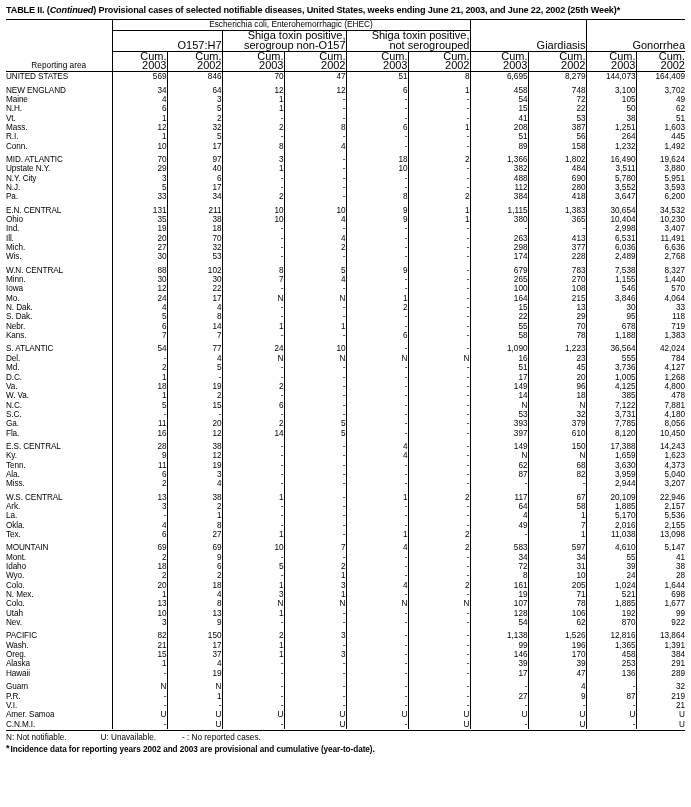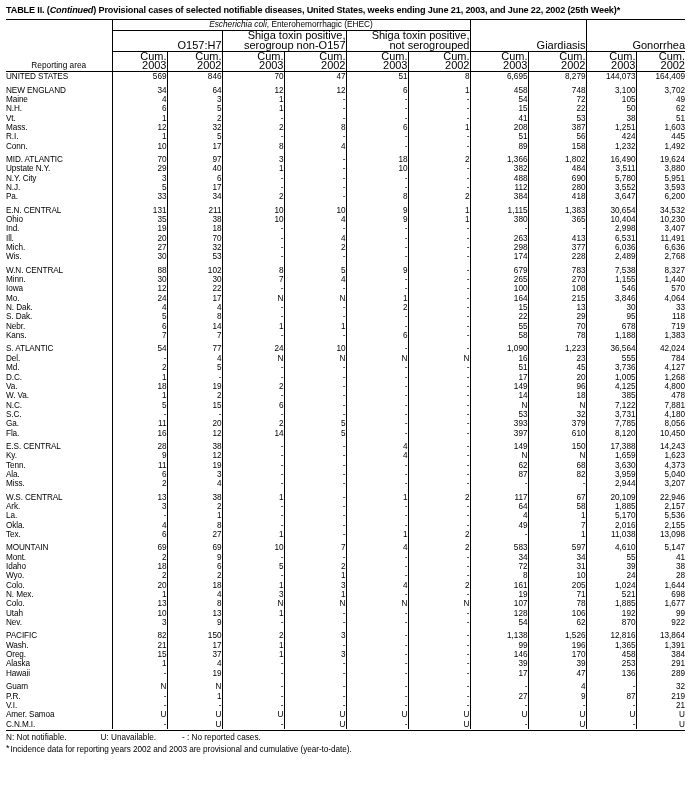--- a/index.html
+++ b/index.html
@@ -69,21 +69,21 @@
   .rule-bot { border-bottom: 1px solid #000; }
   .rule-bot-thick { border-bottom: 1.6px solid #000; }
   .vline-l { border-left: 1px solid #000; }
   .vline-r { border-right: 1px solid #000; }
 
   .grp-label {
     text-align: center;
     font-size: 8.3px;
     line-height: 9.6px;
   }
-  .grp-label .ital { font-style: italic; }
+  .grp-label .ital { }
 
   
   tr.data td {
     font-size: 8.2px;
     line-height: 9.35px;
     height: 9.35px;
   }
   td.area {
     text-align: left;
     padding-left: 1px;
@@ -104,21 +104,21 @@
   
   .footnotes {
     margin: 2px 0 0 6px;
     font-size: 8.2px;
     line-height: 10px;
     width: 679px;
   }
   .fn-line1 span.fn-a { display: inline-block; }
   .fn-gap1 { display: inline-block; width: 34px; }
   .fn-gap2 { display: inline-block; width: 26px; }
-  .fn-line2 { letter-spacing: -0.05px; }
+  .fn-line2 { letter-spacing: -0.05px; font-weight: bold; }
   .fn-star {
     font-size: 9px;
     vertical-align: 1px;
     display: inline-block;
     padding-right: 1px;
   }
   .bottom-rule {
     border-top: 1.6px solid #000;
     width: 679px;
     margin-left: 6px;
@@ -323,21 +323,21 @@
         <tr class="data">
           <td class="area">R.I.</td>
           <td class="num vline-l">1</td>
           <td class="num vline-l">5</td>
           <td class="num vline-l">-</td>
           <td class="num vline-l">-</td>
           <td class="num vline-l">-</td>
           <td class="num vline-l vline-r">-</td>
           <td class="num ">51</td>
           <td class="num vline-l vline-r">56</td>
-          <td class="num ">424</td>
+          <td class="num ">264</td>
           <td class="num vline-l">445</td>
         </tr>
         <tr class="data">
           <td class="area">Conn.</td>
           <td class="num vline-l">10</td>
           <td class="num vline-l">17</td>
           <td class="num vline-l">8</td>
           <td class="num vline-l">4</td>
           <td class="num vline-l">-</td>
           <td class="num vline-l vline-r">-</td>

